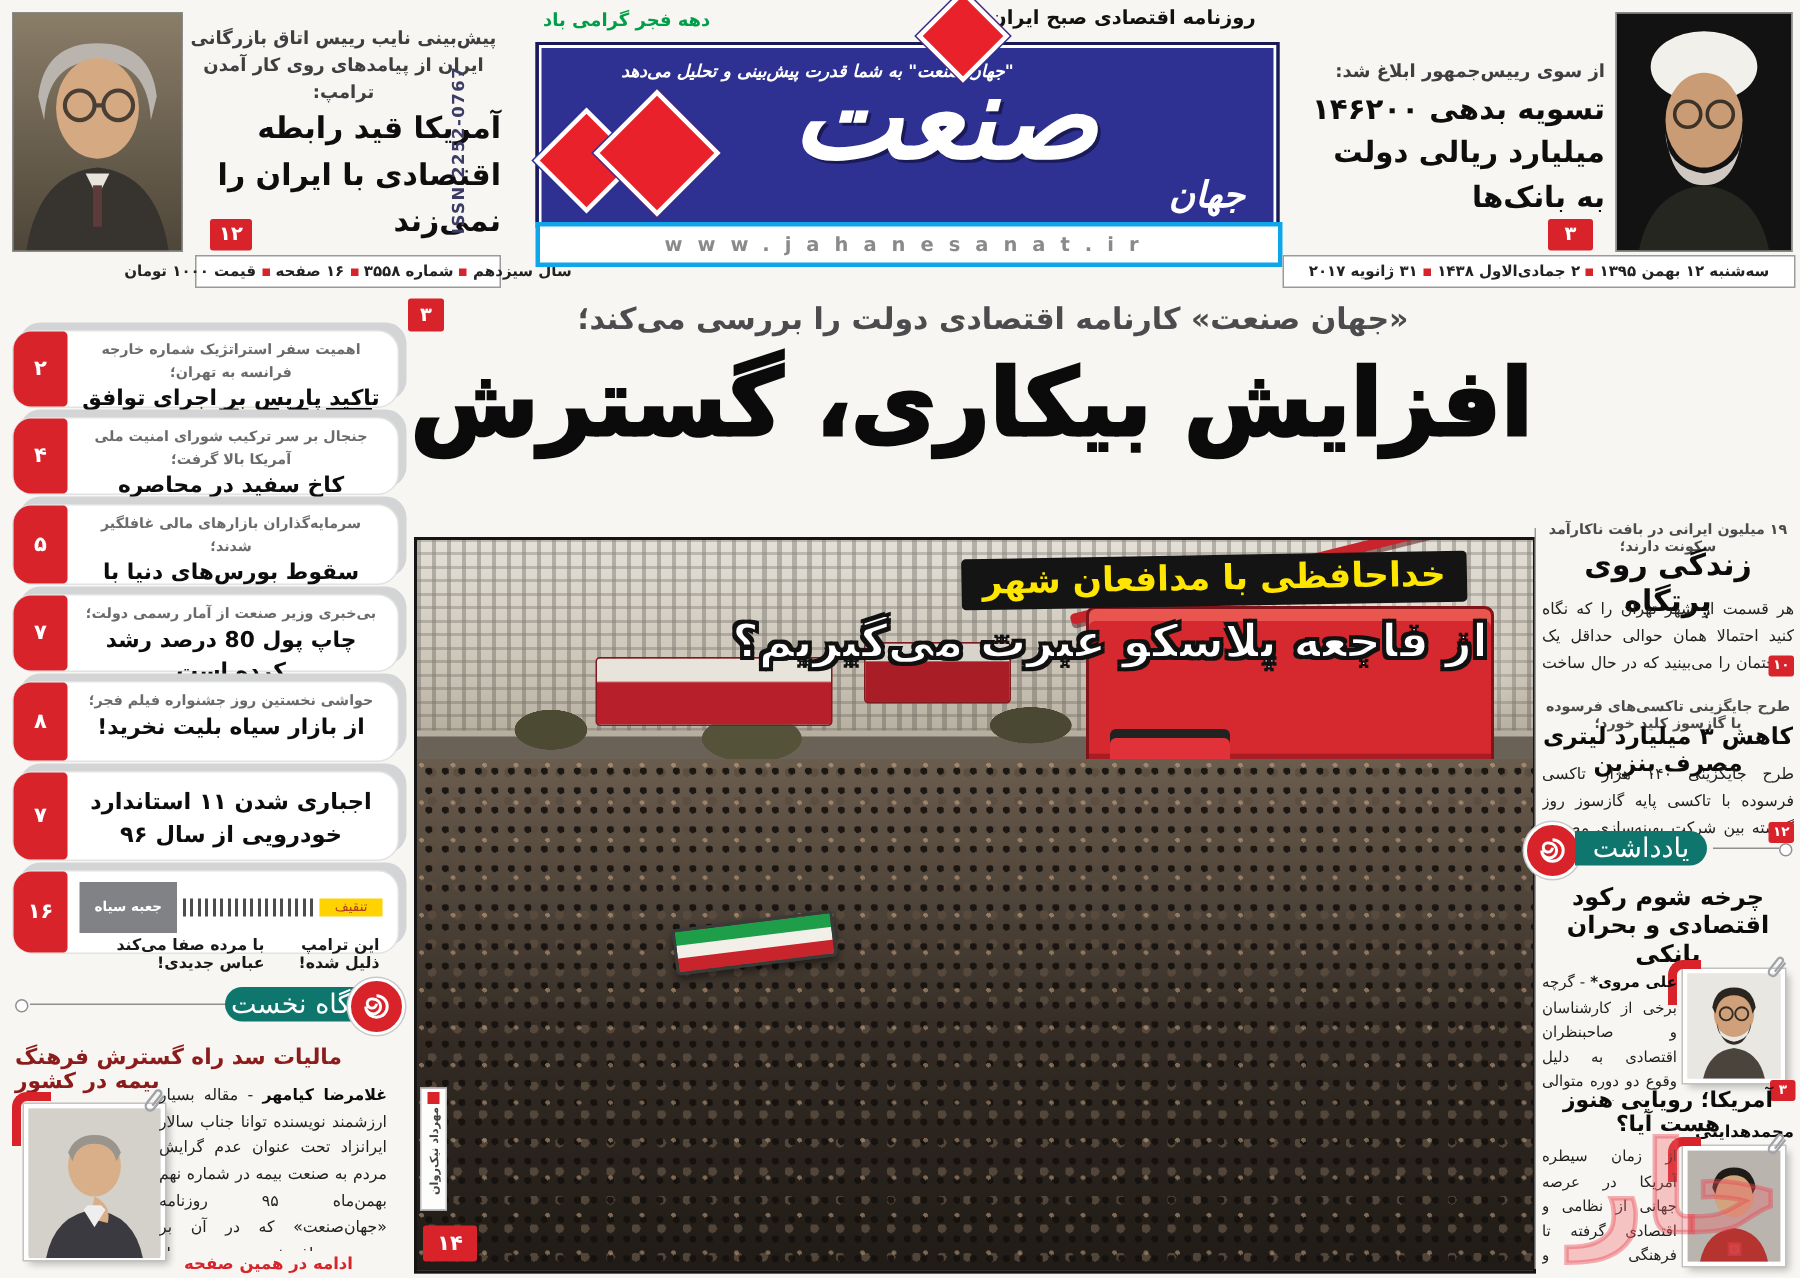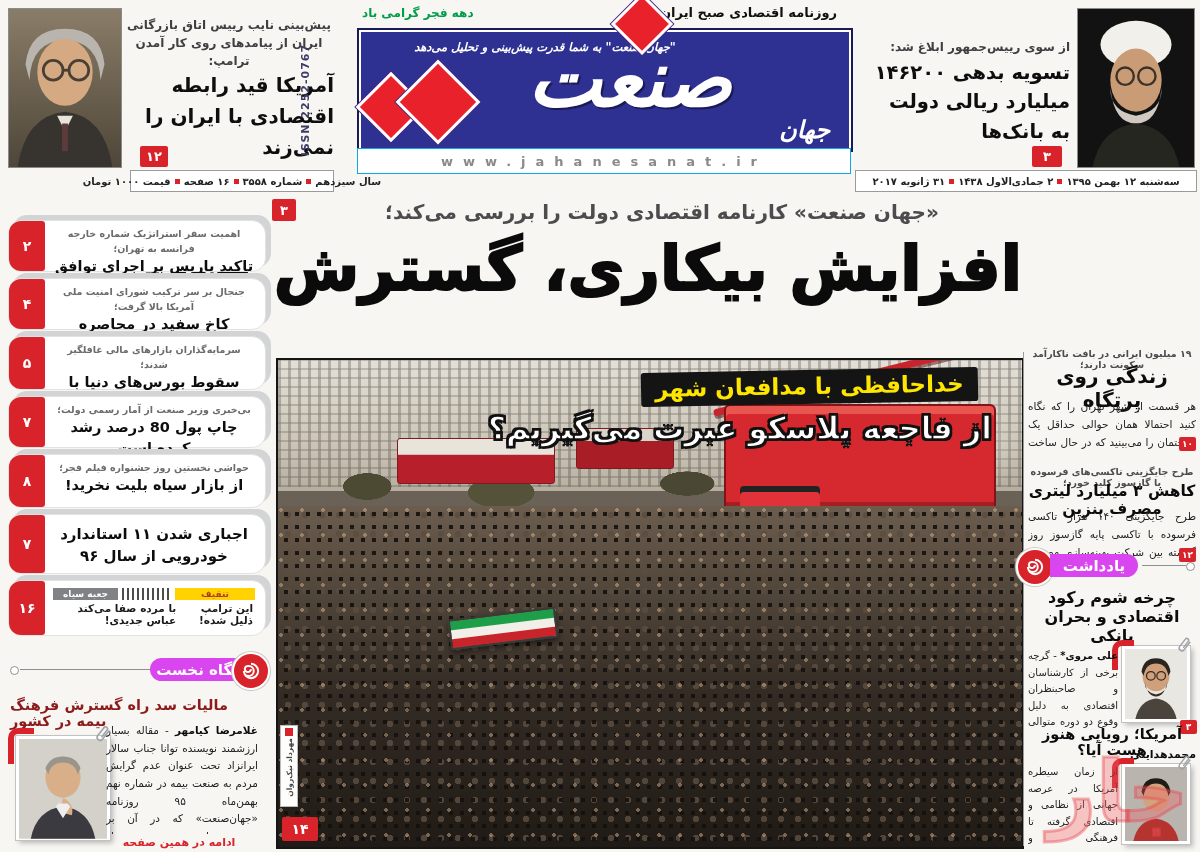--- a/index.html
+++ b/index.html
@@ -30,21 +30,21 @@
     border:2px solid #191a56;box-shadow:inset 0 0 0 2px #fff}
   .mh-slogan{left:380px;top:40px;width:330px;text-align:center;color:#fff;
     font-size:11.5px;font-style:italic;font-weight:bold}
   .mh-logo{left:430px;top:40px;width:400px;text-align:center;color:#fff;
     font-size:78px;font-weight:bold;font-style:italic;line-height:1;
     text-shadow:2px 2px 0 #191a56}
   .mh-sub{left:740px;top:116px;width:90px;color:#fff;font-size:24px;
     font-weight:bold;font-style:italic}
   .diamond{background:#e8212b;border:3px solid #fff;transform:rotate(45deg);
     box-shadow:0 0 0 1px #2e3192}
-  .mh-web{left:357px;top:148px;width:492px;height:24px;border:1px solid #0ea5e9;background:#fff;
+  .mh-web{left:357px;top:148px;width:492px;height:24px;border:3px solid #0ea5e9;background:#fff;
     display:flex;align-items:center;justify-content:center;font-size:13px;font-weight:bold;
     color:#8a8a8a;letter-spacing:10px;direction:ltr}
   .tr-kicker{left:878px;top:38px;width:192px;text-align:right}
   .tr-hl{left:872px;top:58px;width:198px;font-size:19.5px;line-height:1.5;text-align:right}
   .tr-badge{left:1032px;top:146px;width:30px;height:21px;font-size:13px}
 
   
   .lead-badge{left:272px;top:199px;width:24px;height:22px;font-size:13px}
   .lead-kicker{left:300px;top:200px;width:724px;text-align:center;font-size:20px;
     font-weight:bold;color:#4c4c4e}
@@ -103,29 +103,29 @@
   
   .card{left:8px;width:256px;background:#fff;border:1px solid #e2e2e0;border-radius:14px;
     box-shadow:5px -5px 0 0 #d3d4d6;}
   .card .num{position:absolute;left:0;top:0;bottom:0;width:36px;background:#d8232a;
     border-radius:12px 3px 3px 12px;color:#fff;font-weight:bold;font-size:14px;
     display:flex;align-items:center;justify-content:center}
   .card .body{margin-left:40px;padding:5px 10px 4px 4px;text-align:center}
   .card .ck{font-size:9.5px;font-weight:bold;color:#6b6b6d;line-height:1.6}
   .card .ch{font-size:14.5px;font-weight:bold;color:#0d0d0d;line-height:1.45}
   .satire .tags{display:flex;align-items:center;margin:7px 10px 2px 44px;gap:4px}
-  .tagy{background:#ffd200;color:#b03a26;font-size:9px;font-weight:bold;
-    padding:1px 26px;flex:0 0 auto}
+  .tagy{background:#ffd200;color:#b03a26;font-size:9px;font-weight:normal;
+    padding:1px 10px;flex:0 0 auto}
   .stripes{flex:1;height:12px;background:repeating-linear-gradient(90deg,#4d4d4d 0 2px,#fff 2px 5px)}
-  .tagg{background:#808285;color:#fff;font-size:9px;font-weight:bold;padding:1px 10px;flex:0 0 auto}
+  .tagg{background:#808285;color:#fff;font-size:9px;font-weight:bold;padding:12px 10px;flex:0 0 auto}
   .satire .texts{display:flex;justify-content:space-between;margin:2px 12px 0 46px;
     font-size:10.5px;font-weight:bold;color:#1a1a1a}
 
   
-  .pill{background:#d946ef;color:#fff;font-weight:bold;font-size:15px;
+  .pill{background:#0f766e;color:#fff;font-weight:normal;font-size:18px;
     display:flex;align-items:center;justify-content:center}
   .spiral{border-radius:50%;background:#d8232a;border:2px solid #fff;
     box-shadow:0 0 0 1px #c9c9c9;display:flex;align-items:center;justify-content:center}
   .hline{border-top:1.5px solid #8f8f8f}
   .hdot{width:7px;height:7px;border:1.5px solid #8f8f8f;border-radius:50%;background:#fff}
 
   
   .fl-hl{left:10px;top:697px;width:252px;text-align:left;font-size:14.5px;
     font-weight:bold;color:#8c1c1c}
   .fl-photo{left:16px;top:736px;width:88px;height:98px;background:#cfcdc8;

